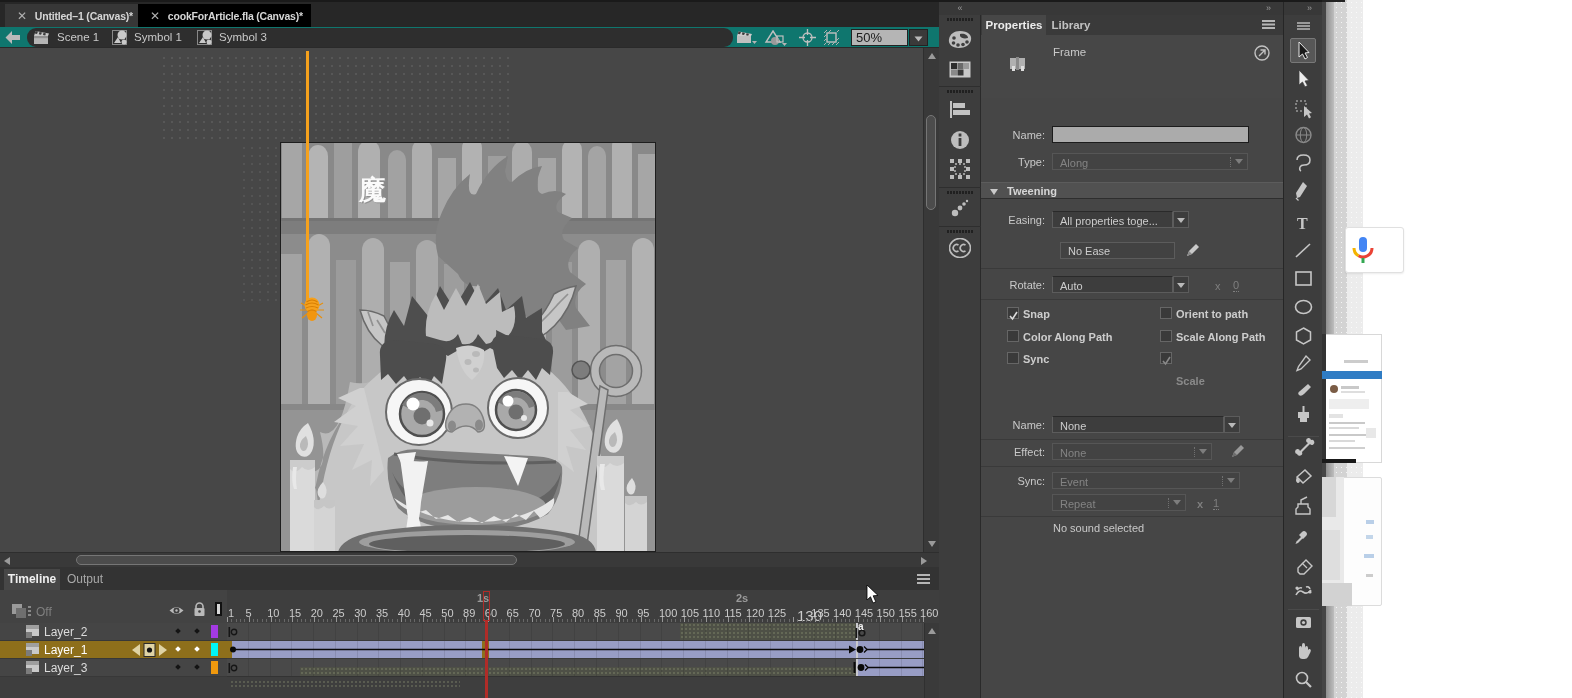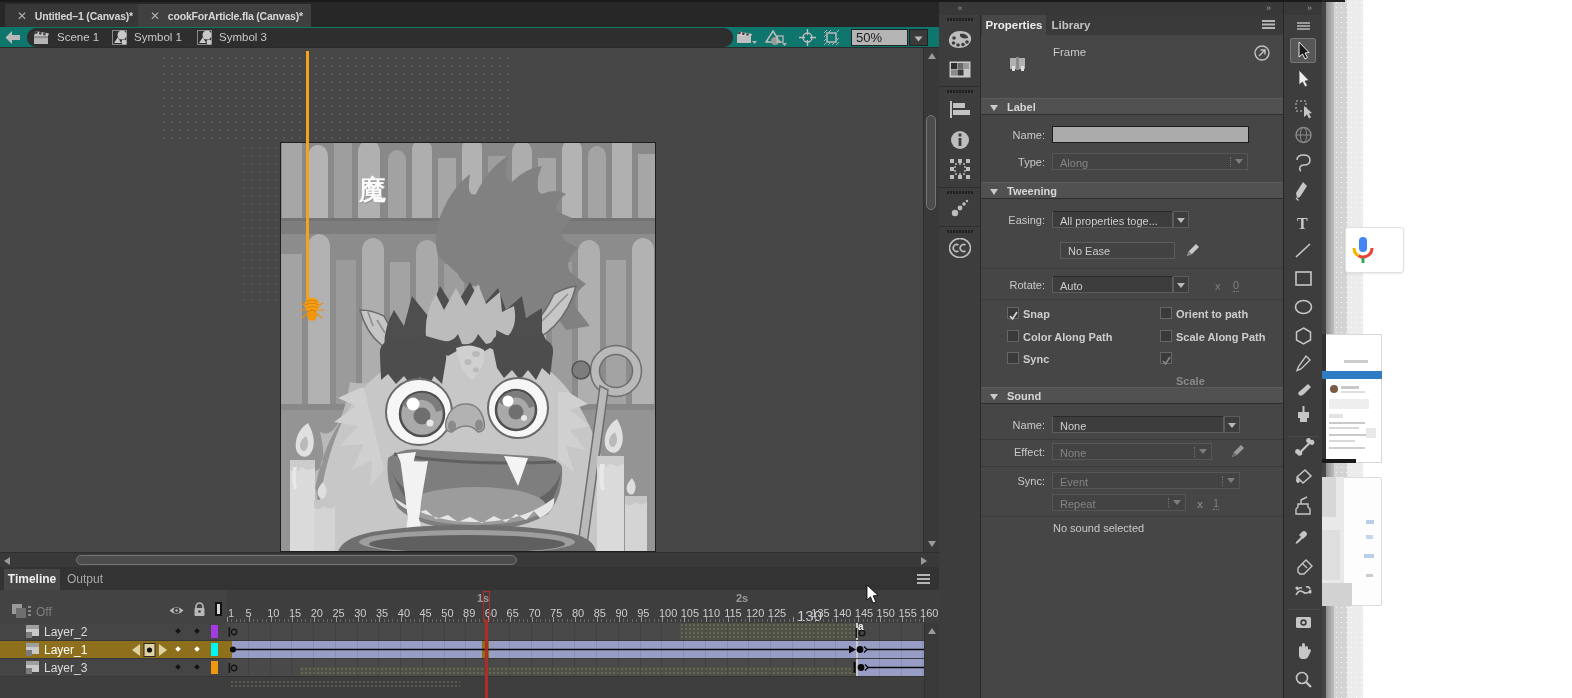--- a/index.html
+++ b/index.html
@@ -46,21 +46,21 @@
   .ddis::before { content:""; position:absolute; right:16px; top:3px; height:10px; border-left:1px dotted #707070; }
   .cb { width:12px; height:12px; background:#3a3a3a; border:1px solid #666; }
   .cblab { font-size:11px; color:#cdcdcd; font-weight:bold; }
   .cblab.dim { color:#8a8a8a;margin-top:22px; }
 </style>
 </head>
 <body>
 <div id="app">
   <div id="tabbar" class="abs">
     <div class="doctab" style="left:5px; width:133px; background:#373737; padding-left:12px;"><span class="x">✕</span>Untitled–1 (Canvas)*</div>
-    <div class="doctab" style="left:138px; width:173px; background:#404040; padding-left:12px;"><span class="x">✕</span>cookForArticle.fla (Canvas)*</div>
+    <div class="doctab" style="left:138px; width:173px; background:#000000; padding-left:12px;"><span class="x">✕</span>cookForArticle.fla (Canvas)*</div>
   </div>
   <div id="editbar" class="abs">
 
     <svg class="abs" style="left:5px; top:3px;" width="16" height="15" viewBox="0 0 16 15">
       <path d="M7 1 L7 5 L15 5 L15 10 L7 10 L7 14 L0.5 7.5 Z" fill="#b9b9b9"></path>
     </svg>
     <div class="abs" style="left:27px; top:1px; width:706px; height:19px; background:#2e2e2e; border-radius:9px;"></div>
 
     <svg class="abs" style="left:33px; top:3px;" width="17" height="15" viewBox="0 0 17 15">
       <rect x="1" y="6" width="14" height="8" fill="#b5b5b5"></rect>
@@ -548,21 +548,20 @@
       <rect x="7" y="1" width="3" height="13" fill="#8a8a8a"></rect>
       <rect x="3" y="10" width="3" height="5" fill="#dedede"></rect>
         <rect x="12" y="10" width="3" height="5" fill="#dedede"></rect>
     </svg>
     <div class="abs txt" style="left:72px; top:44px; font-size:11.5px;">Frame</div>
     <svg class="abs" style="left:273px; top:43px;" width="16" height="16" viewBox="0 0 16 16">
       <circle cx="8" cy="8" r="7" fill="none" stroke="#c2c2c2" stroke-width="1.4"></circle>
       <path d="M5 11 L10.5 5.5 M6.5 5 L11 5 L11 9.5" fill="none" stroke="#c2c2c2" stroke-width="1.4"></path>
     </svg>
 
-    <div class="abs sechead" style="top:96px;">Label</div>
     <div class="abs" style="left:20px; top:127px; width:44px; text-align:right; font-size:11px; color:#c9c9c9;">Name:</div>
     <div class="abs" style="left:71px; top:124px; width:197px; height:17px; background:#ababab; border:1.5px solid #1c1c1c;"></div>
     <div class="abs" style="left:20px; top:154px; width:44px; text-align:right; font-size:11px; color:#c9c9c9;">Type:</div>
     <div class="abs ddis" style="left:71px; top:151px; width:196px; height:17px;">
         <span>Along</span>
         <i></i>
       </div>
 
     <div class="abs sechead" style="top:180px;">Tweening</div>
     <div class="abs" style="left:20px; top:212px; width:44px; text-align:right; font-size:11px; color:#c9c9c9;">Easing:</div>
@@ -594,21 +593,20 @@
     <div class="abs cblab" style="left:42px; top:329px;">Color Along Path</div>
     <div class="abs cb" style="left:179px; top:328px;"></div>
     <div class="abs cblab" style="left:195px; top:329px;">Scale Along Path</div>
     <div class="abs cb" style="left:26px; top:350px;"></div>
     <div class="abs cblab" style="left:42px; top:351px;">Sync</div>
     <div class="abs cb" style="left:179px; top:350px;"><svg width="11" height="11" viewBox="0 0 11 11">
           <path d="M2 5 L4.5 8 L9 1" fill="none" stroke="#8a8a8a" stroke-width="1.6"></path>
         </svg></div>
     <div class="abs cblab dim" style="left:195px; top:351px;">Scale</div>
 
-    <div class="abs sechead" style="top:385px;">Sound</div>
     <div class="abs" style="left:20px; top:417px; width:44px; text-align:right; font-size:11px; color:#c9c9c9;">Name:</div>
     <div class="abs dden" style="left:71px; top:414px; width:172px; height:17px;">
         <span>None</span>
       </div>
     <div class="abs ddbtn" style="left:243px; top:414px;"></div>
     <div class="abs" style="left:0; top:437px; width:302px; height:1px; background:#3a3a3a;"></div>
     <div class="abs" style="left:20px; top:444px; width:44px; text-align:right; font-size:11px; color:#c9c9c9;">Effect:</div>
     <div class="abs ddis" style="left:71px; top:441px; width:160px; height:17px;">
         <span>None</span>
         <i></i>

